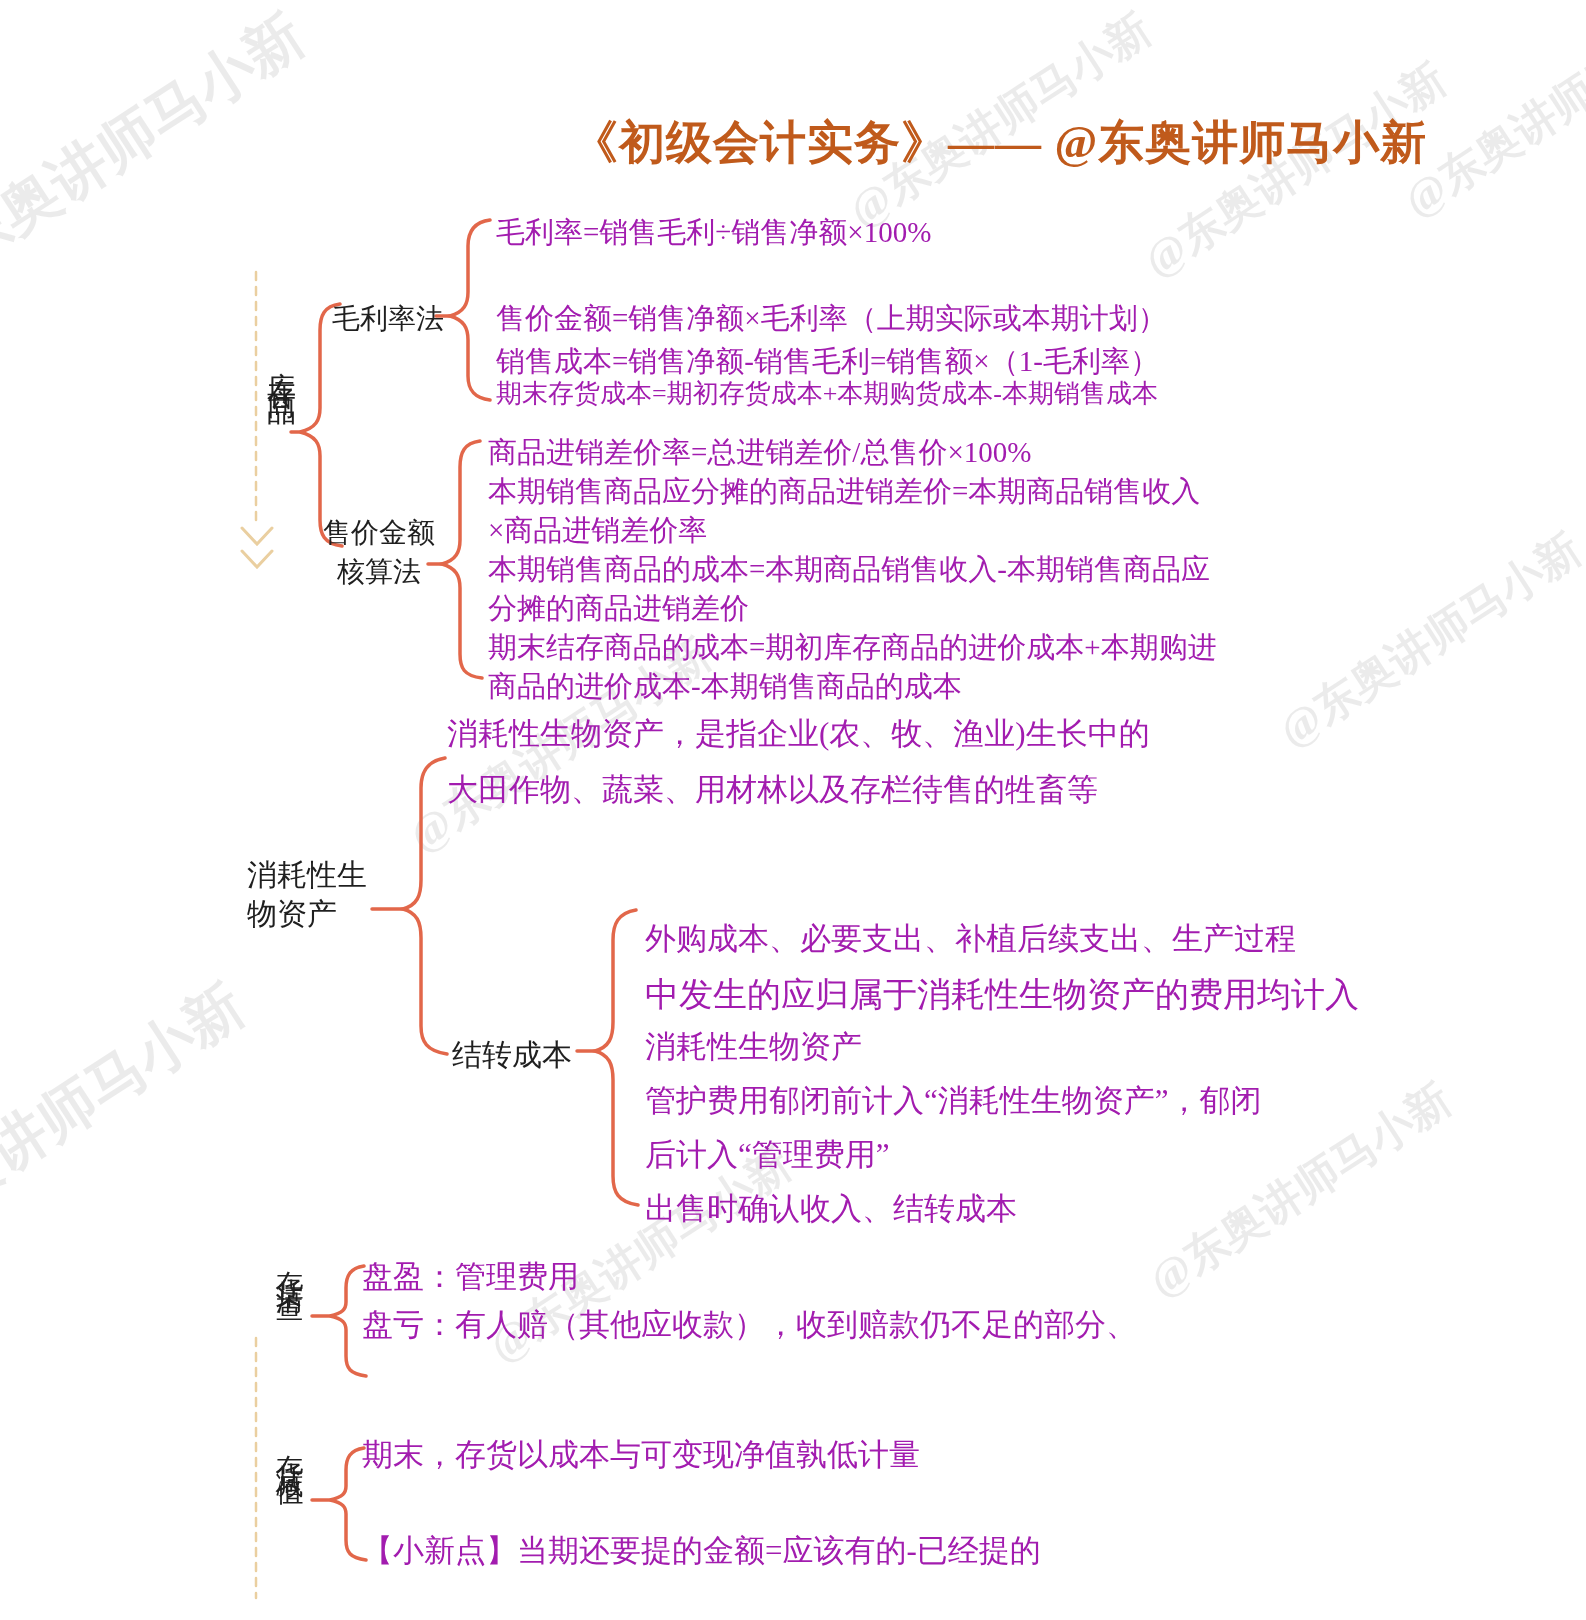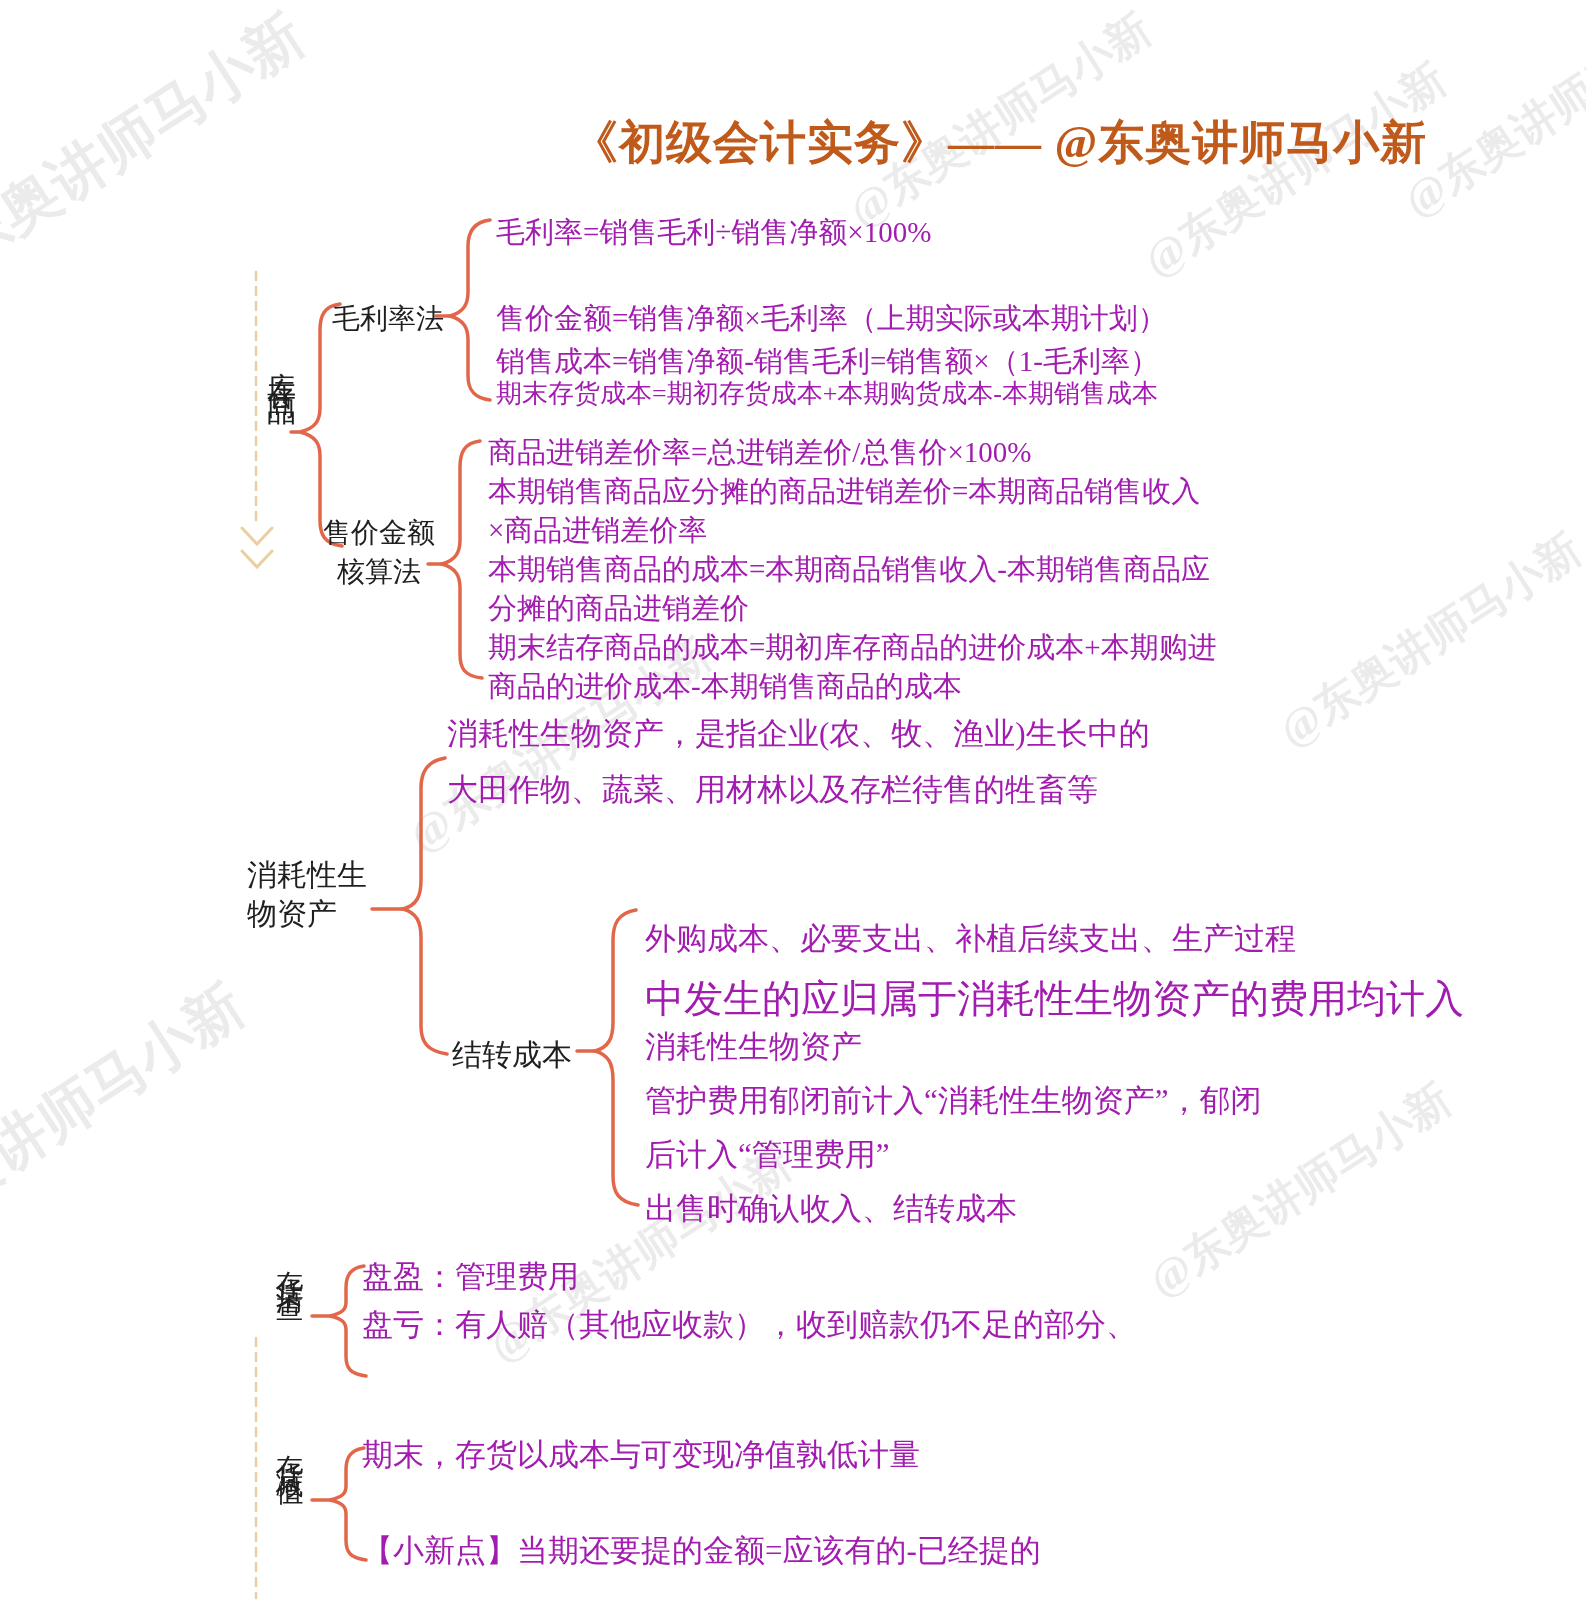--- a/index.html
+++ b/index.html
@@ -122,21 +122,21 @@
 
   <div class="lbl" style="left:247px;top:855px;font-size:30px;line-height:39px;">
     <div>消耗性生</div>
     <div>物资产</div>
   </div>
   <div class="ln" style="left:447px;top:713px;font-size:31px;">消耗性生物资产，是指企业(农、牧、渔业)生长中的</div>
   <div class="ln" style="left:447px;top:769px;font-size:31px;">大田作物、蔬菜、用材林以及存栏待售的牲畜等</div>
 
   <div class="lbl" style="left:452px;top:1035px;font-size:30px;">结转成本</div>
   <div class="ln" style="left:645px;top:918px;font-size:31px;">外购成本、必要支出、补植后续支出、生产过程</div>
-  <div class="ln" style="left:645px;top:972px;font-size:39px;text-align:center;">中发生的应归属于消耗性生物资产的费用均计入</div>
+  <div class="ln" style="left:645px;top:972px;font-size:34px;text-align:center;">中发生的应归属于消耗性生物资产的费用均计入</div>
   <div class="ln" style="left:645px;top:1026px;font-size:31px;">消耗性生物资产</div>
   <div class="ln" style="left:645px;top:1080px;font-size:31px;">管护费用郁闭前计入“消耗性生物资产”，郁闭</div>
   <div class="ln" style="left:645px;top:1134px;font-size:31px;">后计入“管理费用”</div>
   <div class="ln" style="left:645px;top:1188px;font-size:31px;">出售时确认收入、结转成本</div>
 
   <div class="lbl vert" style="left:270px;top:1248px;font-size:28px;letter-spacing:8px;">存货清查</div>
   <div class="ln" style="left:362px;top:1256px;font-size:31px;">盘盈：管理费用</div>
   <div class="ln" style="left:362px;top:1304px;font-size:31px;">盘亏：有人赔（其他应收款），收到赔款仍不足的部分、</div>
 
   <div class="lbl vert" style="left:270px;top:1432px;font-size:28px;letter-spacing:8px;">存货减值</div>

